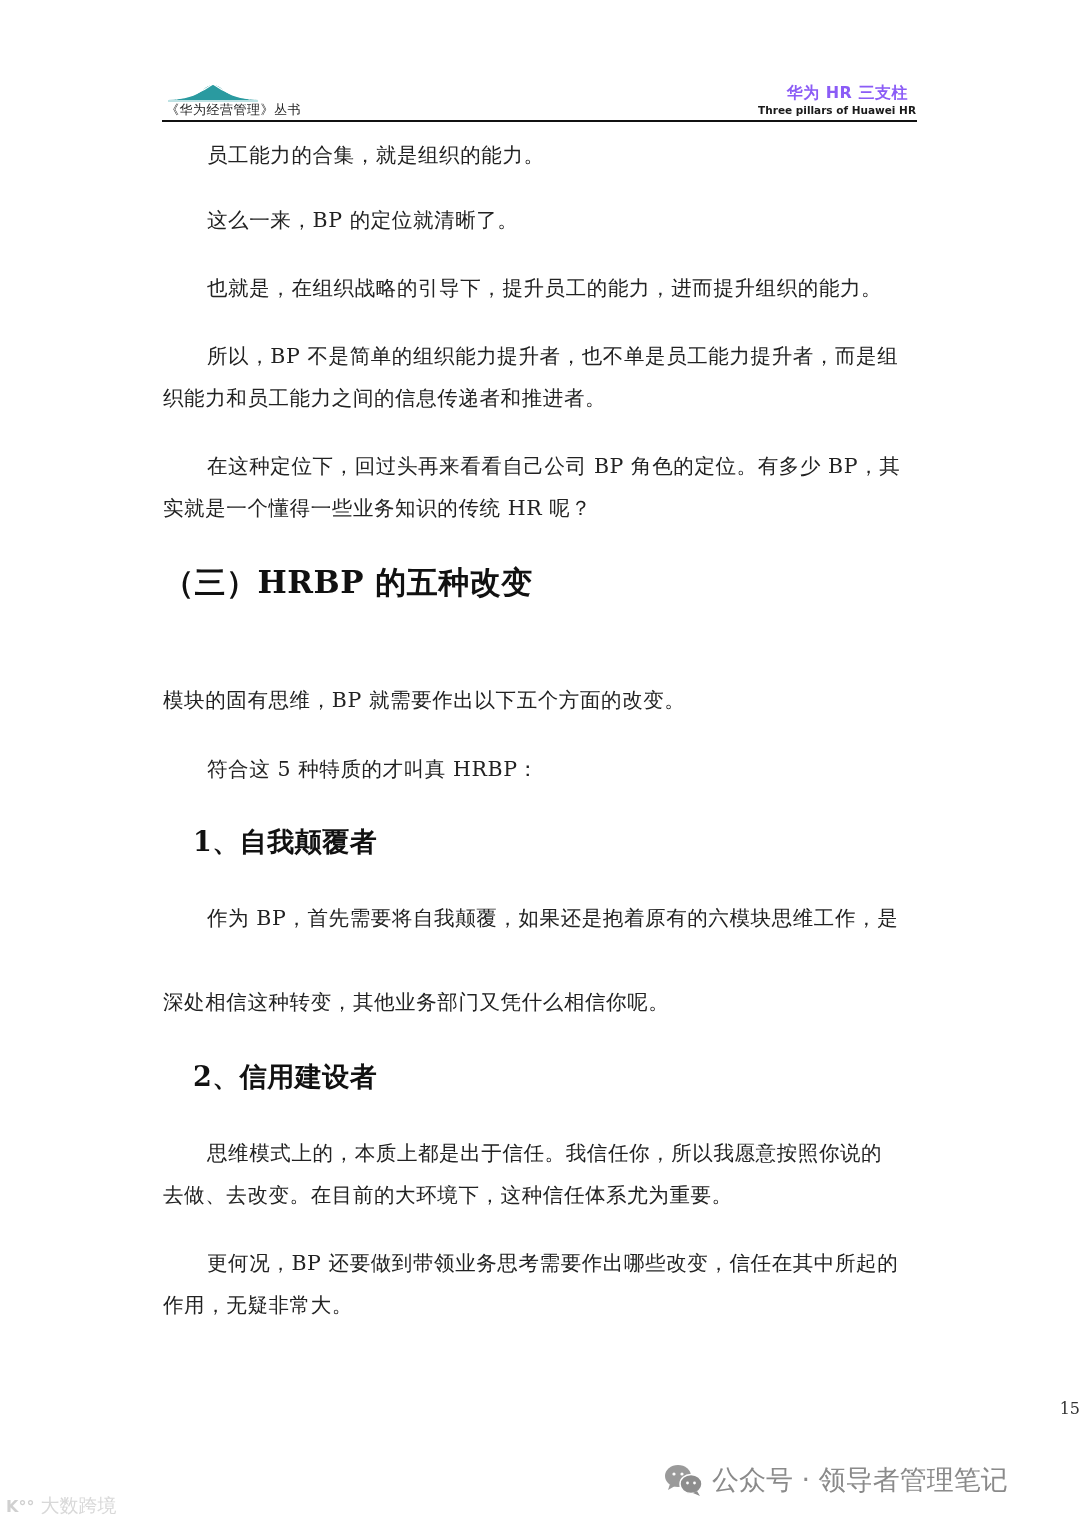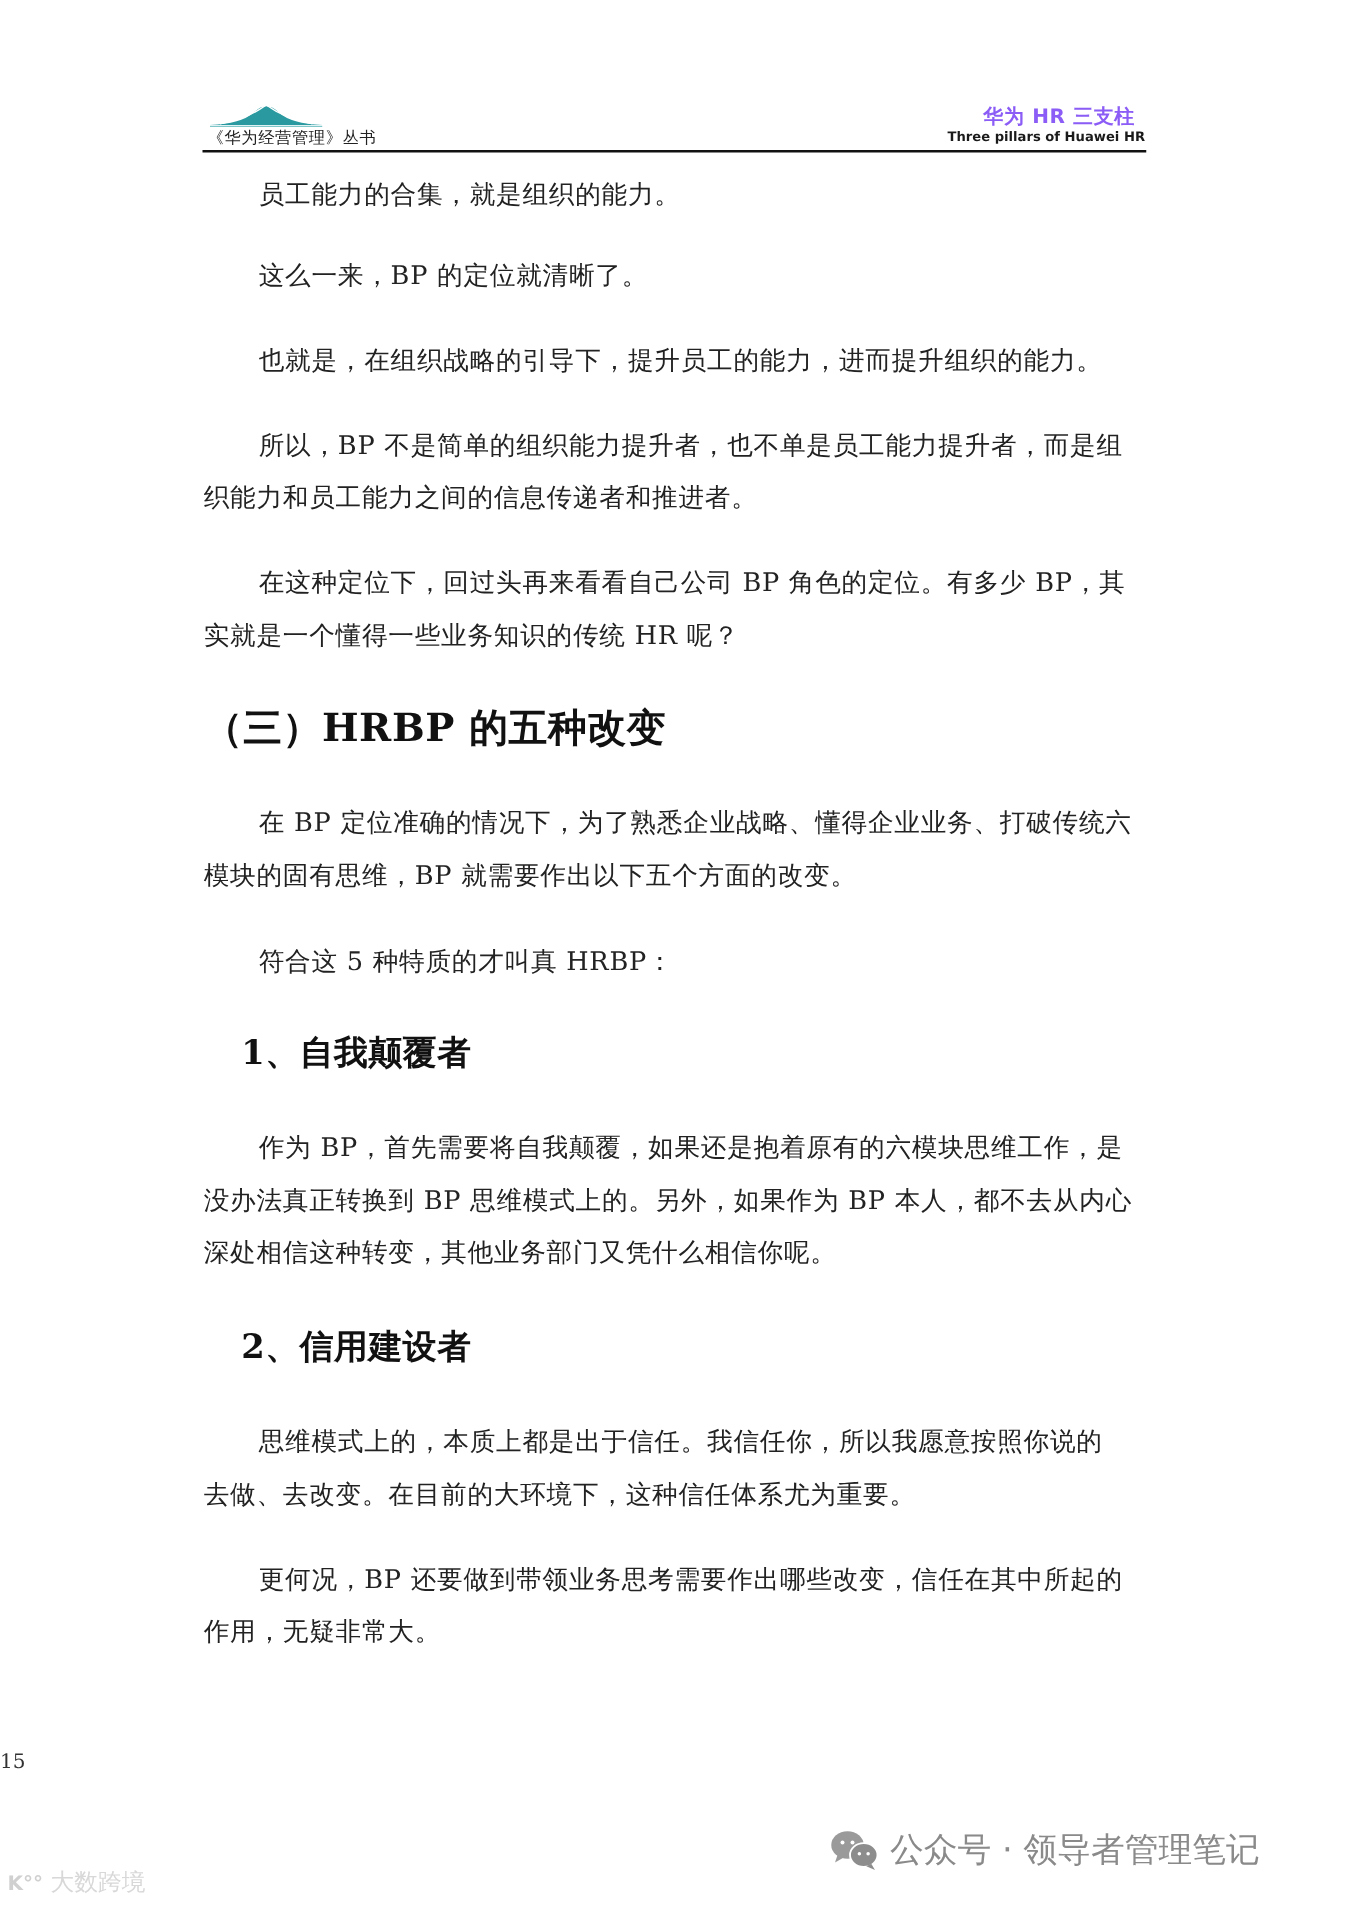--- a/index.html
+++ b/index.html
@@ -16,21 +16,21 @@
   .brand-en { position: absolute; right: 164px; top: 104px; font-family: "DejaVu Sans", "Liberation Sans", sans-serif;
               font-weight: bold; font-size: 10.5px; color: #1a1a1a; }
 
   .content { position: absolute; left: 163px; top: 0; width: 755px; }
   .p { position: absolute; left: 0; width: 755px; font-size: 20.5px; line-height: 42px; color: #222;
        letter-spacing: 0.6px; text-align: justify; }
   .p .indent { display: inline-block; width: 44px; }
   .h2 { position: absolute; left: 0; font-weight: bold; font-size: 31px; color: #111; letter-spacing: 0.5px; }
   .h3 { position: absolute; left: 0; font-weight: bold; font-size: 27px; color: #111; letter-spacing: 0.5px; margin-left: 30px; }
 
-  .page-number { position: absolute; left: 0; width: 1080px; top: 1399px; text-align: left;
+  .page-number { position: absolute; left: 0; width: 1080px; top: 1399px; text-align: right;
                  font-size: 16px; color: #333; }
 
   .wm-left { position: absolute; left: 6px; top: 1493px; display: flex; align-items: center; gap: 6px;
              font-family: "DejaVu Sans", "Liberation Sans", sans-serif; font-size: 19px; color: #d8d8d8; }
   .wm-left .logo { font-weight: bold; font-size: 16px; color: #d0d0d0; }
   .wm-right { position: absolute; left: 664px; top: 1462px; display: flex; align-items: center; gap: 8px;
               font-family: "DejaVu Sans", "Liberation Sans", sans-serif; font-size: 27px; color: #8a8a8a; }
 </style>
 </head>
 <body>
@@ -49,25 +49,25 @@
 
 <div class="content">
   <div class="p" style="top:134px"><span class="indent"></span><span>员工能力的合集，就是组织的能力。</span></div>
   <div class="p" style="top:199px"><span class="indent"></span><span>这么一来，BP 的定位就清晰了。</span></div>
   <div class="p" style="top:267px"><span class="indent"></span><span>也就是，在组织战略的引导下，提升员工的能力，进而提升组织的能力。</span></div>
   <div class="p" style="top:335px"><span class="indent"></span><span>所以，BP 不是简单的组织能力提升者，也不单是员工能力提升者，而是组</span><br><span>织能力和员工能力之间的信息传递者和推进者。</span></div>
   <div class="p" style="top:445px"><span class="indent"></span><span>在这种定位下，回过头再来看看自己公司 BP 角色的定位。有多少 BP，其</span><br><span>实就是一个懂得一些业务知识的传统 HR 呢？</span></div>
 
   <div class="h2" style="top:562px">（三）HRBP 的五种改变</div>
 
-  <div class="p" style="top:637px"><span class="indent"></span><span>在 BP 定位准确的情况下，为了熟悉企业战略、懂得企业业务、打破传统六</span><br><span>模块的固有思维，BP 就需要作出以下五个方面的改变。</span></div>
+  <div class="p" style="top:637px"><span class="indent"></span><br><span>模块的固有思维，BP 就需要作出以下五个方面的改变。</span></div>
   <div class="p" style="top:748px"><span class="indent"></span><span>符合这 5 种特质的才叫真 HRBP：</span></div>
 
   <div class="h3" style="top:824px">1、自我颠覆者</div>
-  <div class="p" style="top:897px"><span class="indent"></span><span>作为 BP，首先需要将自我颠覆，如果还是抱着原有的六模块思维工作，是</span><br><span>没办法真正转换到 BP 思维模式上的。另外，如果作为 BP 本人，都不去从内心</span><br><span>深处相信这种转变，其他业务部门又凭什么相信你呢。</span></div>
+  <div class="p" style="top:897px"><span class="indent"></span><span>作为 BP，首先需要将自我颠覆，如果还是抱着原有的六模块思维工作，是</span><br><br><span>深处相信这种转变，其他业务部门又凭什么相信你呢。</span></div>
 
   <div class="h3" style="top:1059px">2、信用建设者</div>
   <div class="p" style="top:1132px"><span class="indent"></span><span>思维模式上的，本质上都是出于信任。我信任你，所以我愿意按照你说的</span><br><span>去做、去改变。在目前的大环境下，这种信任体系尤为重要。</span></div>
   <div class="p" style="top:1242px"><span class="indent"></span><span>更何况，BP 还要做到带领业务思考需要作出哪些改变，信任在其中所起的</span><br><span>作用，无疑非常大。</span></div>
 </div>
 
 <div class="page-number">15</div>
 
 <div class="wm-left">
   <span class="logo">K°°</span>

